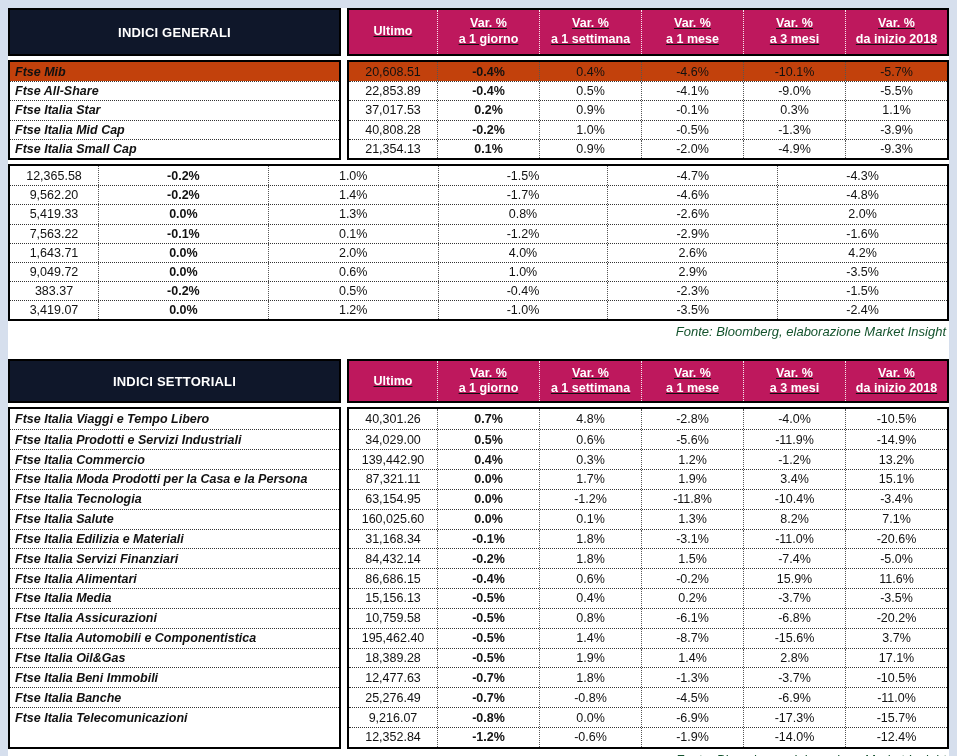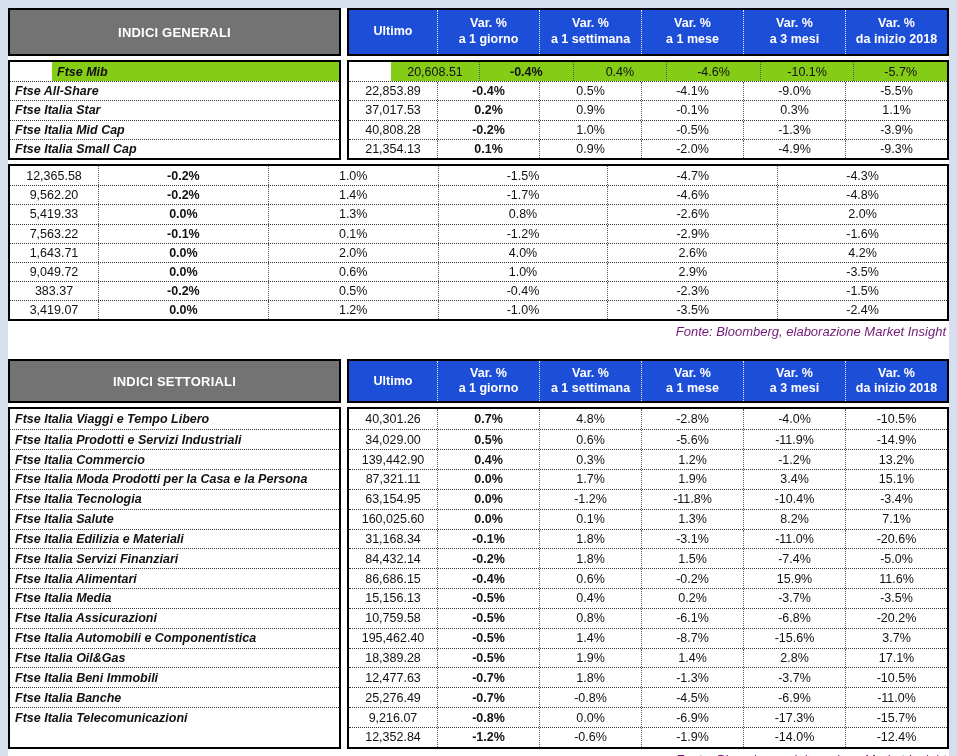--- a/index.html
+++ b/index.html
@@ -15,29 +15,30 @@
     background:#ffffff;
   }
   .table-section{display:block;}
   .sec-0{--rh:19.2px;--hh:48px;}
   .sec-1{--rh:19.85px;--hh:44px;margin-top:16px;}
 
   
   .thead{display:flex;gap:6px;}
   .th-left{
     flex:0 0 333px;box-sizing:border-box;height:var(--hh);
-    background:#737373;border:2.5px solid #000;
+    background:#0f172a;border:2.5px solid #000;
     color:#fff;font-weight:bold;font-size:13px;
     display:flex;align-items:center;justify-content:center;
     letter-spacing:.2px;
   }
   .th-right{
     flex:1;box-sizing:border-box;height:var(--hh);
-    background:#1d4ed8;border:2.5px solid #000;
+    background:#be185d;border:2.5px solid #000;
     display:flex;
+    text-decoration:underline;
   }
   .hcell{color:#fff;font-weight:bold;font-size:12.5px;
     display:flex;flex-direction:column;align-items:center;justify-content:center;
     line-height:1.25;}
   .c-ultimo{flex:0 0 88px;}
   .c-var{flex:1 1 0;min-width:0;}
   .thead .c-var{border-left:1px dotted rgba(255,255,255,.9);}
 
   
   .tgroup{display:flex;gap:6px;margin-top:4px;}
@@ -51,24 +52,24 @@
     white-space:nowrap;overflow:hidden;
   }
   .drow{height:var(--rh);box-sizing:border-box;display:flex;}
   .lrow + .lrow, .drow + .drow{border-top:1px dotted #333;}
   .dcell{
     display:flex;align-items:center;justify-content:center;
     font-size:12.5px;box-sizing:border-box;
   }
   .drow .c-var{border-left:1px dotted #555;}
   .drow .c-var.first{font-weight:bold;}
-  .hl{background:#84cc16;margin-left:42px;}
+  .hl{background:#c2410c;}
 
   .fonte{
-    text-align:right;font-style:italic;font-size:13px;color:#701a75;
+    text-align:right;font-style:italic;font-size:13px;color:#14532d;
     padding:3px 3px 4px 0;background:#fff;
   }
 </style>
 </head>
 <body>
 
 <div id="app">
     <div class="table-section sec-0">
       <div class="thead">
         <div class="th-left">INDICI GENERALI</div>

